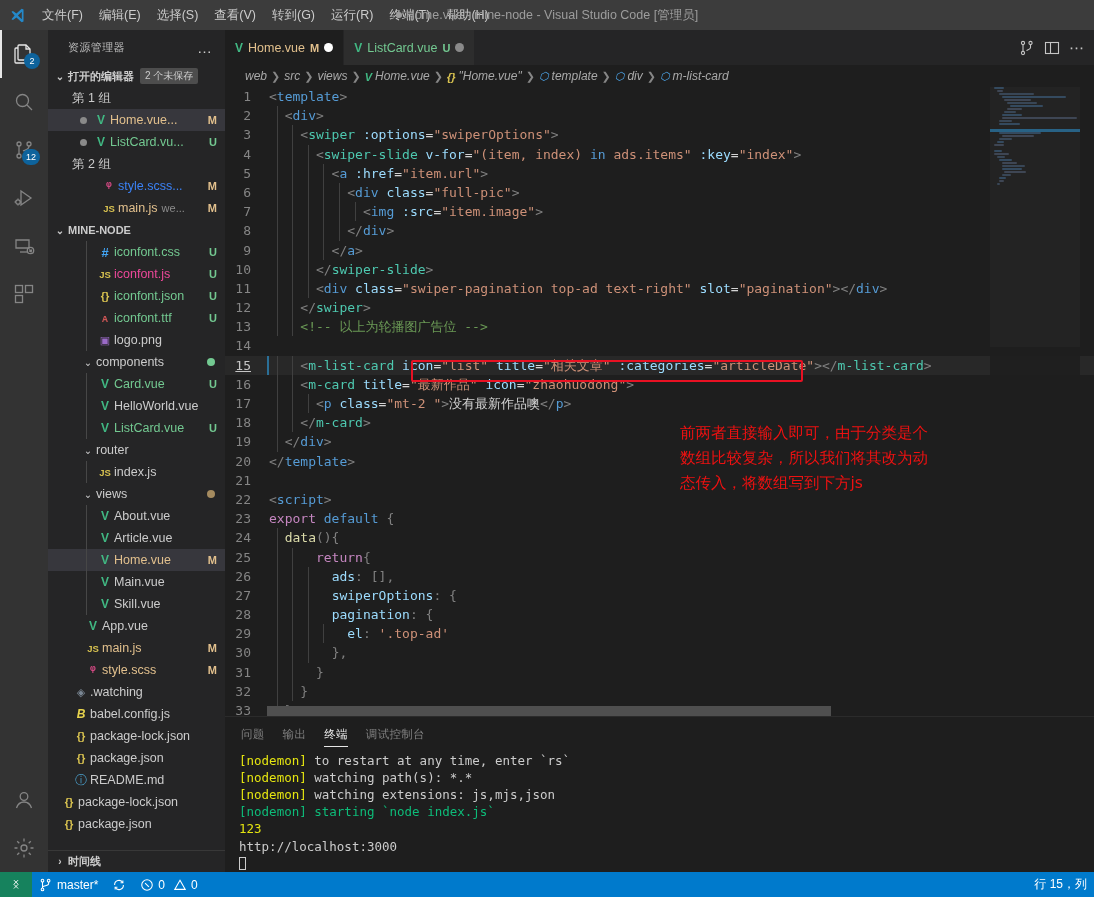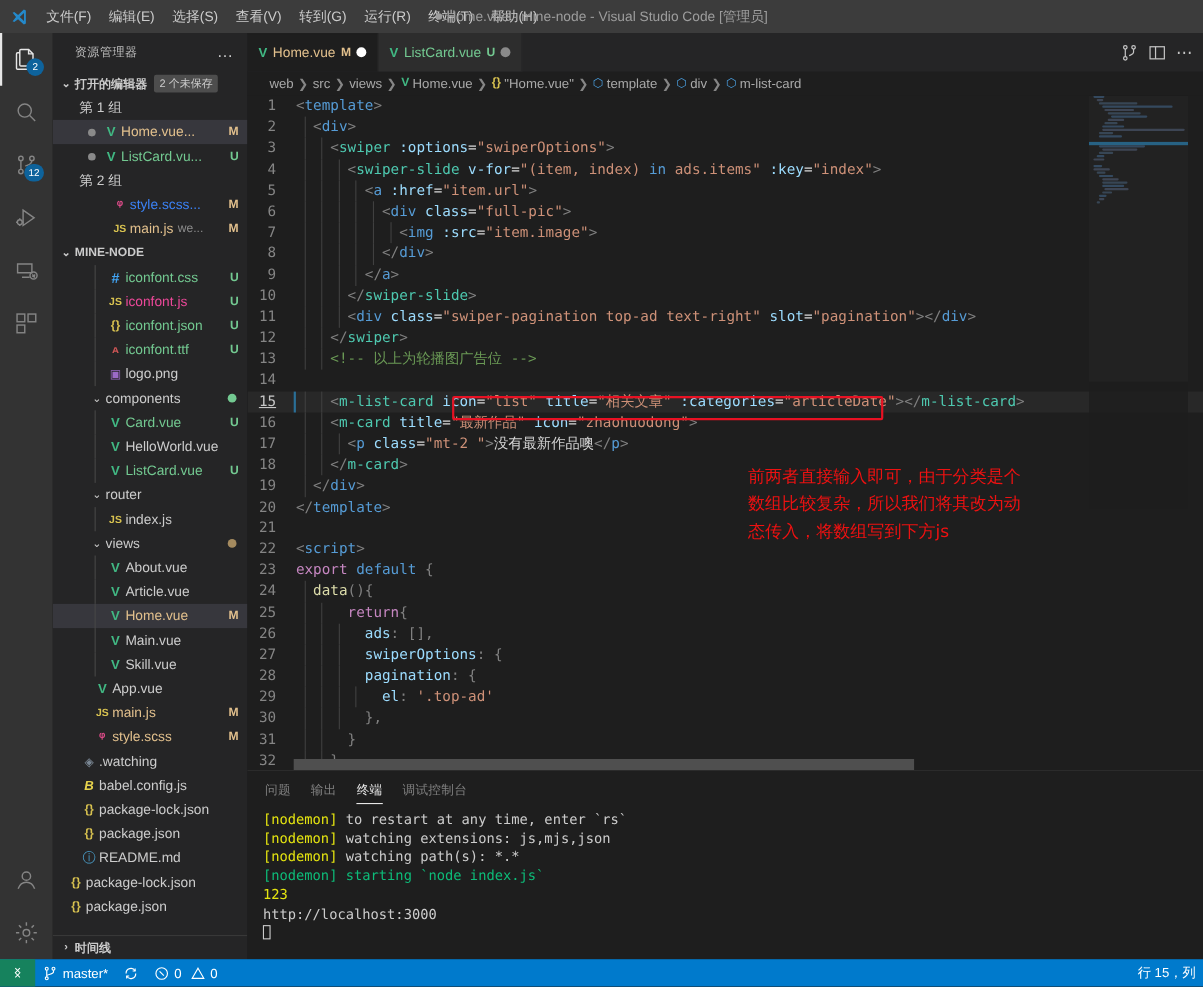--- a/index.html
+++ b/index.html
@@ -118,21 +118,21 @@
   .tab-dot { width: 9px; height: 9px; border-radius: 50%; background: #ffffff; }
   .tab-dot.grey { background: #8a8a8a; }
   .tabbar-actions { margin-left: auto; display: flex; align-items: center; gap: 9px; padding-right: 9px; color: #c5c5c5; }
   .tabbar-actions svg { width: 16px; height: 16px; cursor: pointer; }
   .tb-dots { font-size: 15px; letter-spacing: 1px; cursor: pointer; }
 
   .breadcrumbs {
     height: 22px; display: flex; align-items: center; gap: 3px; padding-left: 20px;
     font-size: 12px; color: #a9a9a9; background: #1e1e1e; flex: 0 0 22px; overflow: hidden; white-space: nowrap;
   }
-  .bc { display: inline-flex; align-items: flex-start; gap: 3px; cursor: pointer; }
+  .bc { display: inline-flex; align-items: flex-end; gap: 3px; cursor: pointer; font-style: italic; }
   .bc-sep { color: #868686; font-size: 11px; padding: 0 1px; }
   .bc-ico-vue { color: #41b883; font-weight: bold; font-size: 11px; }
   .bc-ico-json { color: #d8c250; font-weight: bold; font-size: 11px; }
   .bc-ico-sym { color: #4a9fe0; font-size: 11px; display:inline-block; }
 
   
   .code-wrap { flex: 1 1 auto; position: relative; overflow: hidden; background: #1e1e1e; min-height: 0; }
   .code {
     font-family: "DejaVu Sans Mono", "Liberation Mono", monospace;
     font-size: 13px; line-height: 19.2px; white-space: pre; position: relative;
@@ -185,21 +185,21 @@
   }
   .hscroll-thumb { position:absolute; left:0; width: 78%; height:10px; background:#4f4f4f; }
 
   
   .panel { flex: 0 0 151px; background: #1e1e1e; display: flex; flex-direction: column; border-top: 1px solid #2b2b2b; }
   .panel-tabs { height: 35px; display: flex; align-items: center; gap: 18px; padding: 0 16px; flex: 0 0 35px; }
   .ptab { font-size: 11.5px; color: #808080; cursor: pointer; position: relative; height: 35px; display: flex; align-items: center; letter-spacing:.3px;}
   .ptab.active { color: #e7e7e7; }
   .ptab.active::after { content:""; position:absolute; left:0; right:0; bottom:5px; height:1px; background:#e7e7e7; }
   .terminal {
-    flex: 1 1 auto; padding: 0 0 16px 14px; overflow: hidden;
+    flex: 1 1 auto; padding: 0 0 0 14px; overflow: hidden;
     font-family: "DejaVu Sans Mono", "Liberation Mono", monospace; font-size: 12.5px; line-height: 17.2px;
   }
   .tline { white-space: pre; }
   .tl-yellow { color: #e5e510; }
   .tl-white { color: #cccccc; }
   .tl-green { color: #0dbc79; }
   .tl-cursor { display:inline-block; width:7px; height:13px; border:1px solid #cccccc; vertical-align: -2px;}
 
   
   .statusbar {
@@ -646,22 +646,22 @@
 
       <div class="panel">
         <div class="panel-tabs">
           <div class="ptab">问题</div>
           <div class="ptab">输出</div>
           <div class="ptab active">终端</div>
           <div class="ptab">调试控制台</div>
         </div>
         <div class="terminal" id="terminal">
             <div class="tline"><span class="tl-yellow">[nodemon] </span><span class="tl-white">to restart at any time, enter `rs`</span></div>
+            <div class="tline"><span class="tl-yellow">[nodemon] </span><span class="tl-white">watching path(s): *.*</span></div>
             <div class="tline"><span class="tl-yellow">[nodemon] </span><span class="tl-white">watching extensions: js,mjs,json</span></div>
-            <div class="tline"><span class="tl-yellow">[nodemon] </span><span class="tl-white">watching path(s): *.*</span></div>
             <div class="tline"><span class="tl-green">[nodemon] starting `node index.js`</span></div>
             <div class="tline"><span class="tl-yellow">123</span></div>
             <div class="tline"><span class="tl-white">http://localhost:3000</span></div>
             <div class="tline"><span class="tl-cursor"></span></div>
           </div>
       </div>
     </div>
   </div>
 
   <div class="statusbar">

